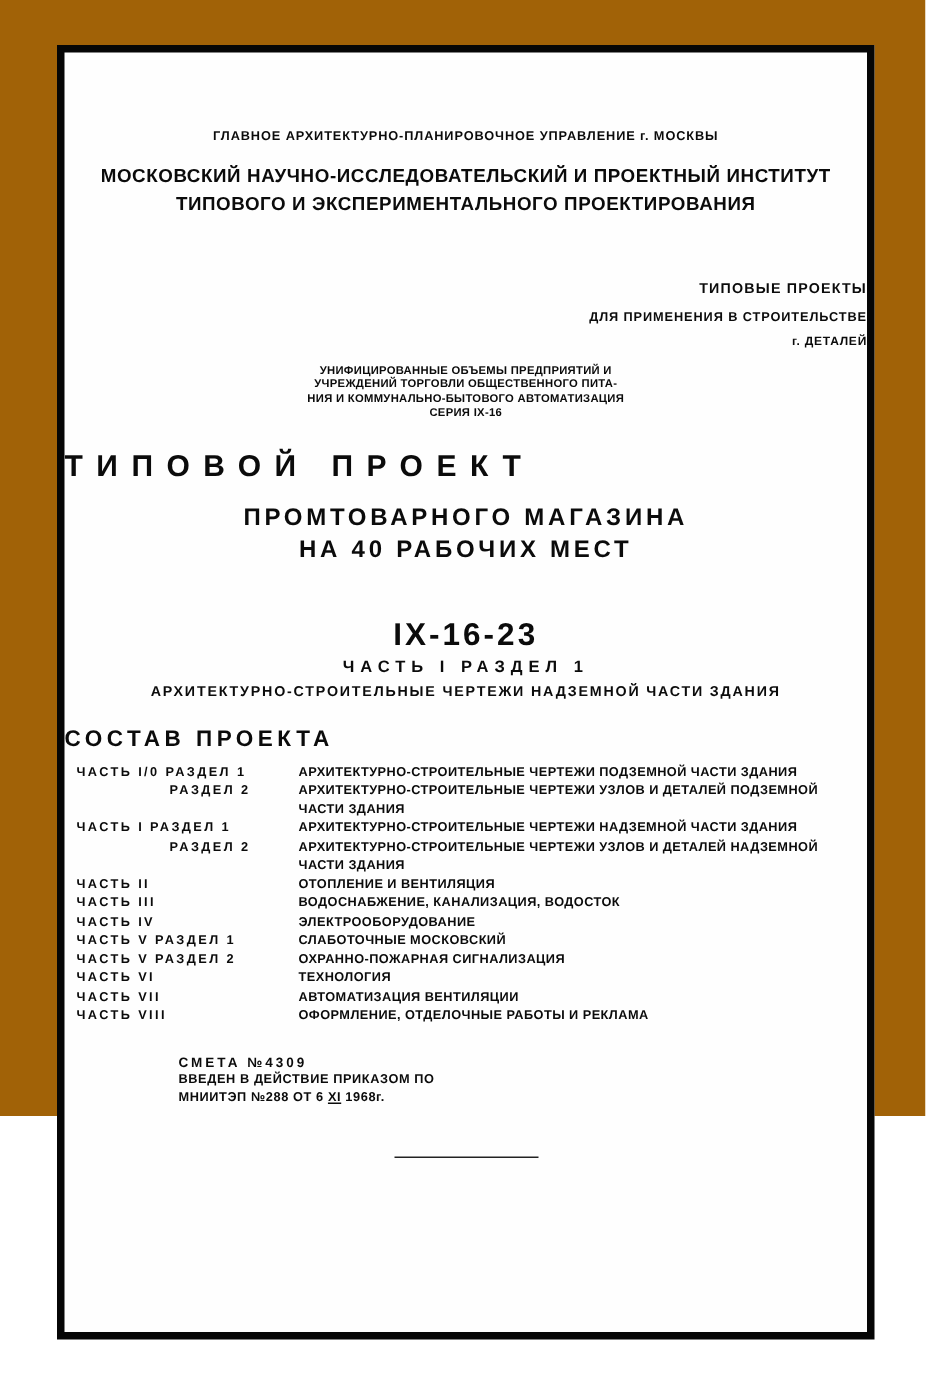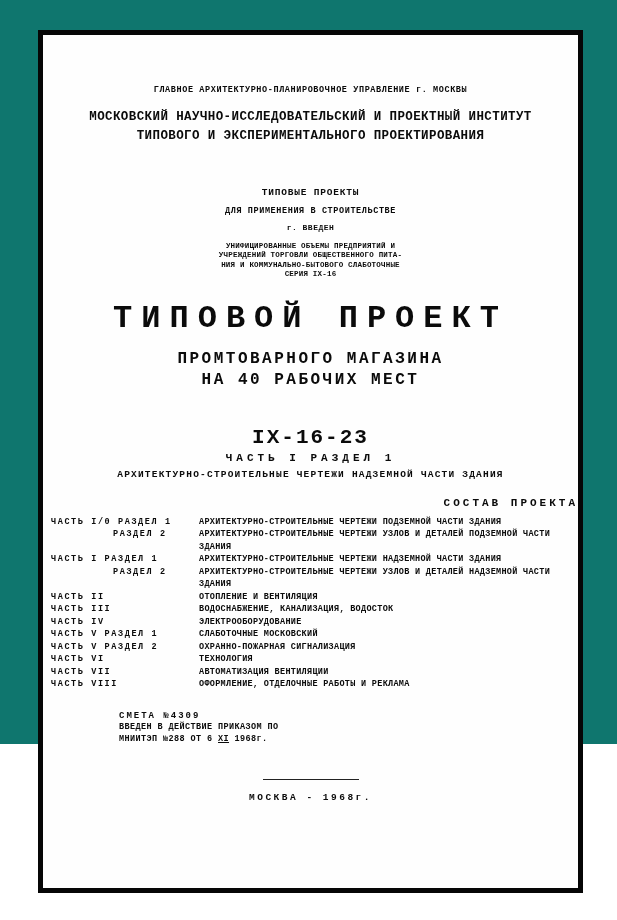--- a/index.html
+++ b/index.html
@@ -5,22 +5,21 @@
   * { margin: 0; padding: 0; box-sizing: border-box; }
   html, body {
     width: 617px; height: 920px;
     background: #ffffff;
     font-family: "Liberation Sans", sans-serif;
     color: #0b0b0b;
   }
   .sheet {
     position: relative;
     width: 617px; height: 744px;
-    background: #0f766e;
-    font-family: Liberation Mono, monospace;
+    background: #a16207;
   }
   .frame {
     position: absolute;
     left: 38px; top: 30px;
     width: 545px; height: 863px;
     border: 5px solid #060606;
     background: #fefefe;
     overflow: hidden;
   }
 
@@ -30,37 +29,37 @@
     letter-spacing: 0.6px;
     text-align: center;
   }
   .institute {
     margin-top: 13px;
     text-align: center;
     font-size: 12.5px; font-weight: bold;
     letter-spacing: 0.4px;
     line-height: 1.55;
   }
-  .series-header { margin-top: 40px; text-align: center; }
+  .series-header { margin-top: 40px; text-align: right; }
   .series-header .sh1 { font-size: 9.5px; font-weight: bold; letter-spacing: 0.8px; }
   .series-header .sh2 { margin-top: 8px; font-size: 8.5px; font-weight: bold; letter-spacing: 0.6px; }
   .series-header .sh3 { margin-top: 7px; font-size: 8px; font-weight: bold; letter-spacing: 0.5px; }
 
   .series-note {
     margin-top: 10px;
     text-align: center;
     font-size: 7.5px; font-weight: bold;
     line-height: 9.5px;
     letter-spacing: 0.2px;
   }
 
   .main-title {
     margin-top: 20px;
-    text-align: center;
-    font-size: 32px; font-weight: bold;
+    text-align: left;
+    font-size: 20px; font-weight: bold;
     letter-spacing: 9px;
     white-space: nowrap;
   }
   .subtitle {
     margin-top: 12px;
     text-align: center;
     font-size: 16px; font-weight: bold;
     letter-spacing: 2.5px;
     line-height: 1.35;
   }
@@ -80,22 +79,22 @@
   .part-subtitle {
     margin-top: 5px;
     text-align: center;
     font-size: 9.5px; font-weight: bold;
     letter-spacing: 1.2px;
     white-space: nowrap;
   }
 
   .composition-title {
     margin-top: 17px;
-    text-align: right;
-    font-size: 11px; font-weight: bold;
+    text-align: left;
+    font-size: 15px; font-weight: bold;
     letter-spacing: 3px;
   }
   .composition {
     margin-top: 7px;
     padding-left: 8px;
     font-size: 8.5px; font-weight: bold;
   }
   .comp-row {
     display: grid;
     grid-template-columns: 142px 1fr;
@@ -148,27 +147,27 @@
     <div class="agency">ГЛАВНОЕ АРХИТЕКТУРНО-ПЛАНИРОВОЧНОЕ УПРАВЛЕНИЕ г. МОСКВЫ</div>
 
     <div class="institute">
       <div>МОСКОВСКИЙ НАУЧНО-ИССЛЕДОВАТЕЛЬСКИЙ И ПРОЕКТНЫЙ ИНСТИТУТ</div>
       <div>ТИПОВОГО И ЭКСПЕРИМЕНТАЛЬНОГО ПРОЕКТИРОВАНИЯ</div>
     </div>
 
     <div class="series-header">
       <div class="sh1">ТИПОВЫЕ ПРОЕКТЫ</div>
       <div class="sh2">ДЛЯ ПРИМЕНЕНИЯ В СТРОИТЕЛЬСТВЕ</div>
-      <div class="sh3">г. ВВЕДЕН</div>
+      <div class="sh3">г. ДЕТАЛЕЙ</div>
     </div>
 
     <div class="series-note">
       <div>УНИФИЦИРОВАННЫЕ ОБЪЕМЫ ПРЕДПРИЯТИЙ И</div>
       <div>УЧРЕЖДЕНИЙ ТОРГОВЛИ ОБЩЕСТВЕННОГО ПИТА-</div>
-      <div>НИЯ И КОММУНАЛЬНО-БЫТОВОГО СЛАБОТОЧНЫЕ</div>
+      <div>НИЯ И КОММУНАЛЬНО-БЫТОВОГО АВТОМАТИЗАЦИЯ</div>
       <div>СЕРИЯ IX-16</div>
     </div>
 
     <div class="main-title">ТИПОВОЙ ПРОЕКТ</div>
 
     <div class="subtitle">
       <div>ПРОМТОВАРНОГО МАГАЗИНА</div>
       <div>НА 40 РАБОЧИХ МЕСТ</div>
     </div>
 
@@ -231,16 +230,15 @@
 
     <div class="bottom-row">
       <div class="estimate">СМЕТА №4309</div>
       <div class="order-block">
         <div>ВВЕДЕН В ДЕЙСТВИЕ ПРИКАЗОМ ПО</div>
         <div><span>МНИИТЭП №288 ОТ 6 </span><span class="u">XI</span><span> 1968г.</span></div>
       </div>
     </div>
 
     <div class="footer-rule"></div>
-    <div class="footer">МОСКВА - 1968г.</div>
 
   </div>
 </div>
 
 </body></html>

